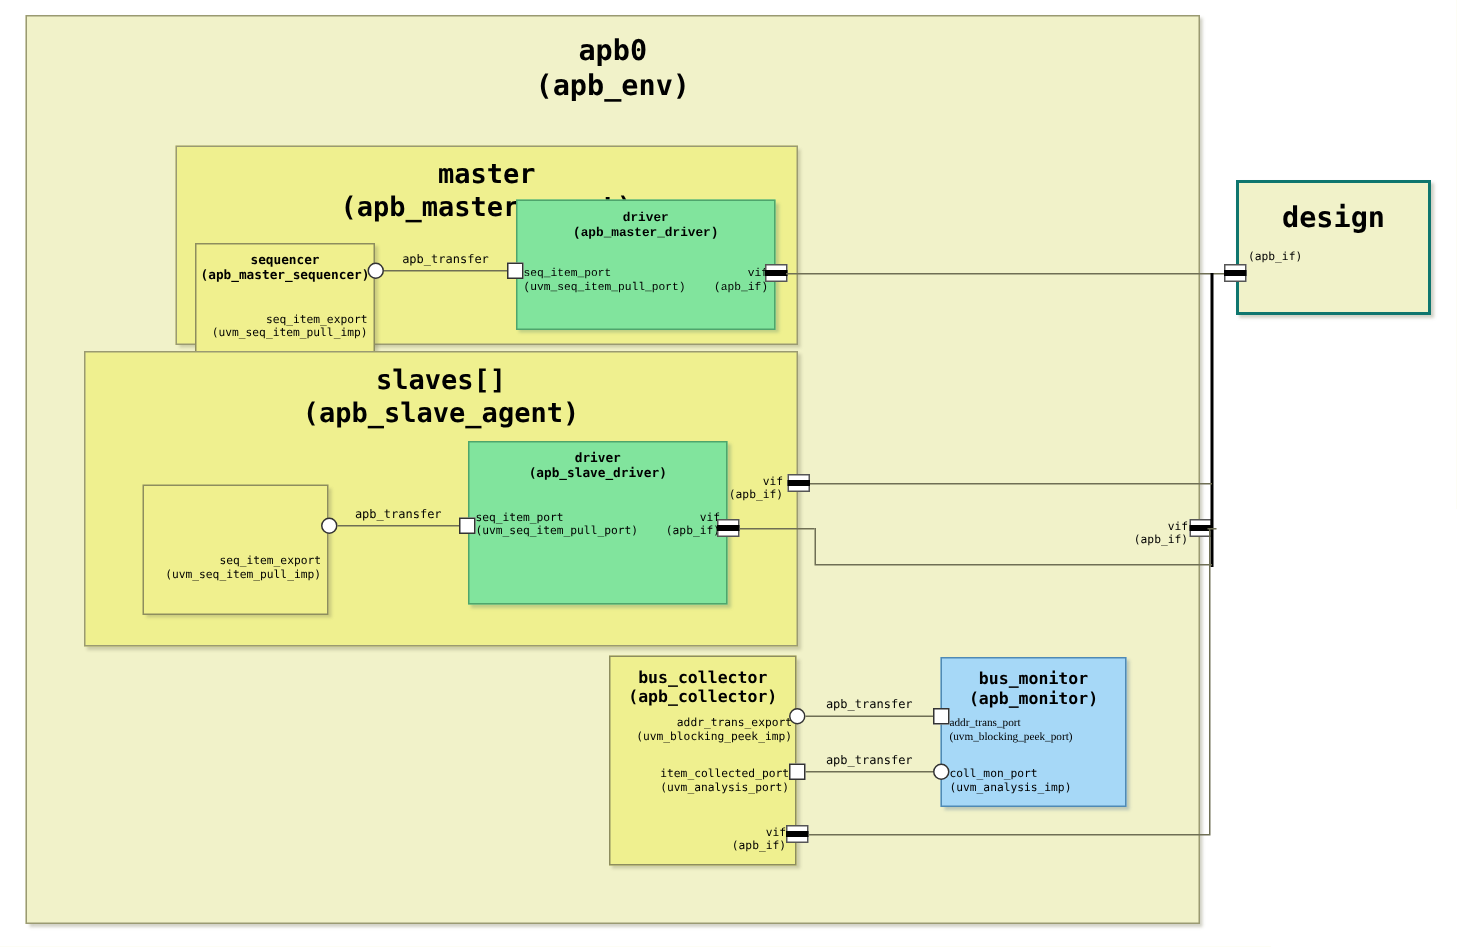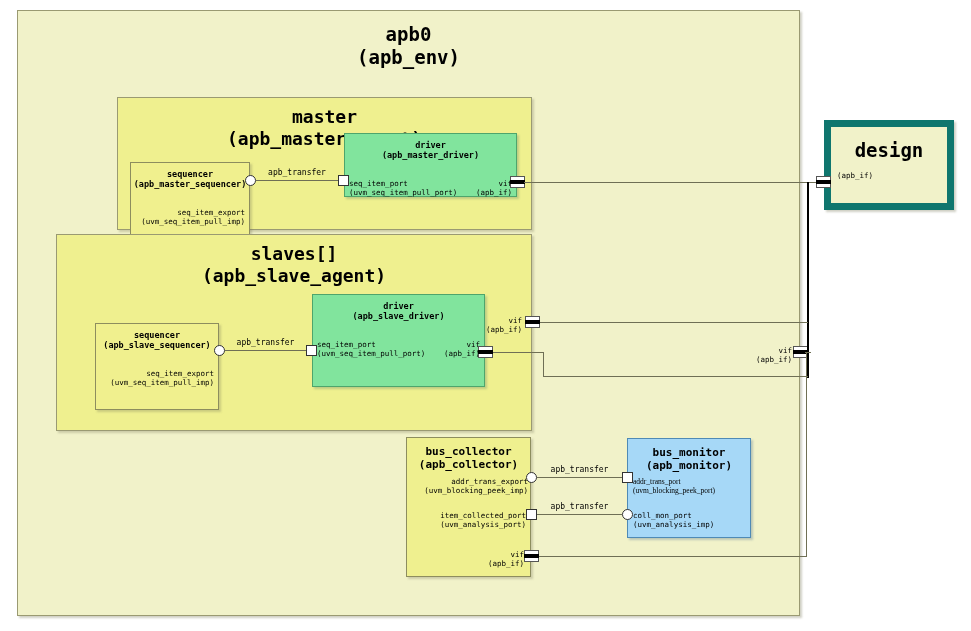--- a/index.html
+++ b/index.html
@@ -5,21 +5,21 @@
   html,body{margin:0;padding:0;background:#ffffff;}
   body{font-family:"DejaVu Sans Mono","Liberation Mono",monospace;}
   #canvas{position:relative;width:971px;height:631px;overflow:hidden;background:#ffffff;}
 
   .box{position:absolute;box-sizing:border-box;padding-left:19px;}
   .env      {background:#f1f2c9;border:1px solid #9a9a72;box-shadow:2px 2px 2px rgba(120,120,90,.35);}
   .agent    {background:#eff08f;border:1px solid #9a9a72;box-shadow:2px 2px 2px rgba(120,120,90,.30);}
   .seqr     {background:#f0f08e;border:1px solid #8d8d5e;box-shadow:2px 2px 2px rgba(120,120,90,.30);margin-top:29px;}
   .driver   {background:#81e49d;border:1px solid #4ea56c;box-shadow:2px 2px 2px rgba(100,140,110,.35);}
   .monitor  {background:#a6d8f7;border:1px solid #4f8ab5;box-shadow:2px 2px 2px rgba(90,120,150,.35);}
-  .design   {background:#f1f2c9;border:7px solid #0f766e;box-shadow:2px 2px 2px rgba(120,120,90,.35);}
+  .design   {background:#f1f2c9;border:2px solid #0f766e;box-shadow:2px 2px 2px rgba(120,120,90,.35);}
   .collector{background:#eff08f;border:1px solid #8d8d5e;box-shadow:2px 2px 2px rgba(120,120,90,.30);}
 
   .title{position:absolute;left:0;right:0;text-align:center;font-weight:bold;line-height:1.22;
          color:#000;white-space:pre;}
   .t-env  {font-size:19px;top:12px;}
   .t-big  {font-size:18px;top:8px;}
   .t-mid  {font-size:11px;top:7px;}
   .t-sm   {font-size:8.5px;top:6px;}
   .t-design{font-size:19px;top:12px;}
 
@@ -65,21 +65,21 @@
   </div>
 
   <div class="box seqr" style="left:130px;top:133px;width:120px;height:87px;">
     <div class="title t-sm"><span>sequencer</span>
 <span>(apb_master_sequencer)</span></div>
     <div class="plabel r" style="right:4px;top:45px;width:112px;"><span>seq_item_export</span>
 <span>(uvm_seq_item_pull_imp)</span></div>
   </div>
   <div class="ci" style="left:245px;top:175px;"></div>
 
-  <div class="box driver" style="left:344px;top:133px;width:173px;height:64px;">
+  <div class="box driver" style="left:344px;top:133px;width:173px;height:87px;font-family:Liberation Mono, monospace;">
     <div class="title t-sm"><span>driver</span>
 <span>(apb_master_driver)</span></div>
     <div class="plabel l" style="left:4px;top:45px;width:130px;"><span>seq_item_port</span>
 <span>(uvm_seq_item_pull_port)</span></div>
     <div class="plabel r" style="right:4px;top:45px;width:70px;"><span>vif</span>
 <span>(apb_if)</span></div>
   </div>
   <div class="sq" style="left:338px;top:175px;"></div>
   <div class="vifp" style="left:510px;top:176px;"></div>
 
@@ -88,28 +88,26 @@
 
   <div class="box agent" style="left:56px;top:234px;width:476px;height:197px;">
     <div class="title t-big"><span>slaves[]</span>
 <span>(apb_slave_agent)</span></div>
   </div>
   <div class="plabel r" style="left:452px;top:316px;width:70px;"><span>vif</span>
 <span>(apb_if)</span></div>
   <div class="vifp" style="left:525px;top:316px;"></div>
 
   <div class="box seqr" style="left:95px;top:294px;width:124px;height:87px;">
-    <div class="title t-sm"><span>sequencer</span>
-<span>(apb_slave_sequencer)</span></div>
     <div class="plabel r" style="right:4px;top:45px;width:116px;"><span>seq_item_export</span>
 <span>(uvm_seq_item_pull_imp)</span></div>
   </div>
   <div class="ci" style="left:214px;top:345px;"></div>
 
-  <div class="box driver" style="left:312px;top:294px;width:173px;height:93px;">
+  <div class="box driver" style="left:312px;top:294px;width:173px;height:109px;">
     <div class="title t-sm"><span>driver</span>
 <span>(apb_slave_driver)</span></div>
     <div class="plabel l" style="left:4px;top:45px;width:130px;"><span>seq_item_port</span>
 <span>(uvm_seq_item_pull_port)</span></div>
     <div class="plabel r" style="right:4px;top:45px;width:70px;"><span>vif</span>
 <span>(apb_if)</span></div>
   </div>
   <div class="sq" style="left:306px;top:345px;"></div>
   <div class="vifp" style="left:478px;top:346px;"></div>
 

